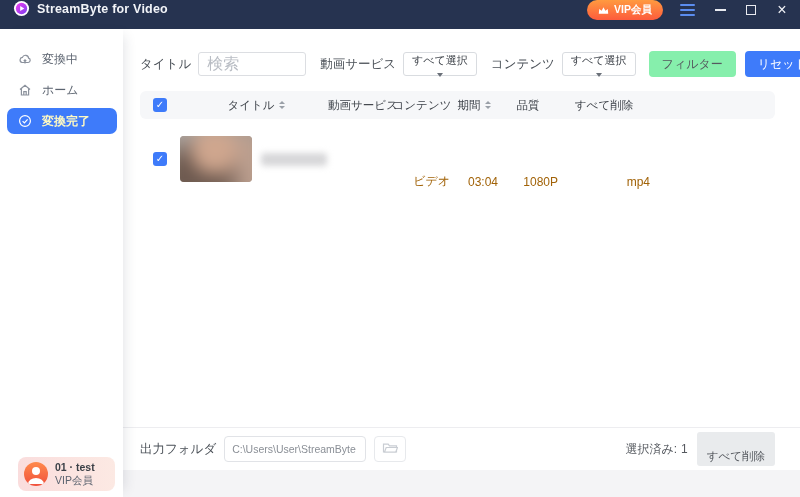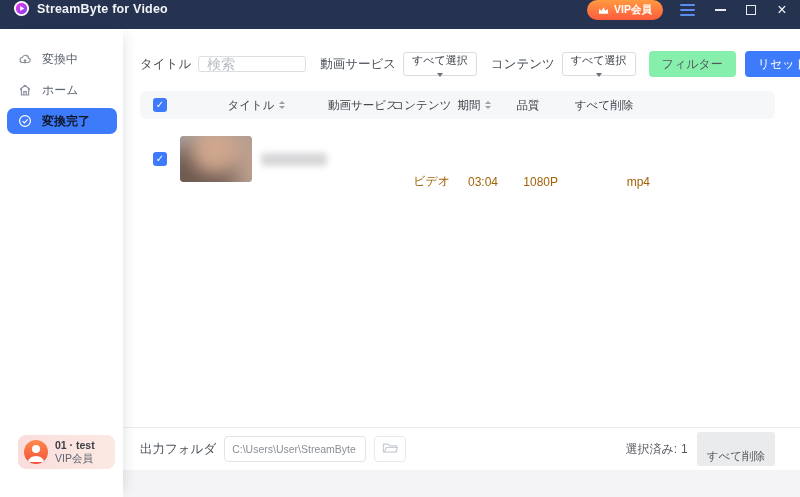--- a/index.html
+++ b/index.html
@@ -28,33 +28,33 @@
   .sidebar { width:123px; background:#ffffff; display:flex; flex-direction:column; position:relative; z-index:2;
              box-shadow:8px 0 12px -7px rgba(40,50,70,.14); }
   .main-col { flex:1; display:flex; flex-direction:column; background:#f4f4f6; min-width:0; }
   .main-panel { background:#fff; flex:1; display:flex; flex-direction:column; margin-bottom:27px; min-height:0; }
 
   
   .nav { margin-top:17px; display:flex; flex-direction:column; gap:5px; }
   .nav-item { display:flex; align-items:center; gap:10px; height:26px; margin:0 6px 0 7px; padding:0 0 0 11px;
               border-radius:7px; color:#5c6470; font-size:12px; cursor:pointer; }
   .nav-item .nv-icon { width:14px; height:14px; display:inline-flex; color:#8b919c; }
-  .nav-item.active { background:#3e7bfa; color:#0f172a; font-weight:bold; }
+  .nav-item.active { background:#3e7bfa; color:#fef9c3; font-weight:bold; }
   .nav-item.active .nv-icon { color:#fff; }
-  .user-card { margin:auto 8px 28px 18px; height:34px; border-radius:8px; background:linear-gradient(90deg,#fadddd,#fce9e3);
+  .user-card { margin:auto 8px 6px 18px; height:34px; border-radius:8px; background:linear-gradient(90deg,#fadddd,#fce9e3);
                display:flex; align-items:center; gap:7px; padding:0 6px; cursor:pointer; }
   .avatar { width:24px; height:24px; border-radius:50%; background:linear-gradient(180deg,#ff8a4c,#f0503c); display:flex; align-items:flex-end; justify-content:center; overflow:hidden; flex:0 0 auto; }
   .user-meta { display:flex; flex-direction:column; line-height:1.25; }
   .user-name { font-size:10.5px; font-weight:bold; color:#3a3f46; }
   .user-tier { font-size:10.5px; color:#5c6470; }
 
   
   .filter-bar { display:flex; align-items:center; padding:22px 25px 0 17px; flex:0 0 auto; }
   .f-label { font-size:12.5px; color:#4b5158; white-space:nowrap; }
-  .search-input { width:108px; height:16px; margin-left:7px; border:1px solid #dcdee2; border-radius:3px; padding:0 8px; font-size:14px; color:#333; outline:none; }
+  .search-input { width:108px; height:24px; margin-left:7px; border:1px solid #dcdee2; border-radius:3px; padding:0 8px; font-size:16px; color:#333; outline:none; }
   .search-input::placeholder { color:#b9bdc4; }
   .dd { display:inline-flex; align-items:center; gap:5px; height:24px; margin-left:7px; padding:0 8px; border:1px solid #d9dce0; border-radius:3px;
         background:#fff; font-size:11px; color:#3c4148; cursor:pointer; white-space:nowrap;flex-direction:column; }
   .chev { width:0; height:0; border-left:3.5px solid transparent; border-right:3.5px solid transparent; border-top:4px solid #6a7078; }
   .ml14 { margin-left:14px; }
   .btn-gray { height:26px; padding:0 13px; margin-left:13px; border:none; border-radius:4px; background:#86efac; color:#55595f; font-size:12px; cursor:pointer; white-space:nowrap; }
   .btn-blue { height:26px; padding:0 13px; margin-left:9px; border:none; border-radius:4px; background:#3e7bfa; color:#fff; font-size:12px; cursor:pointer; white-space:nowrap; }
 
   
   .grid-cols { display:grid; grid-template-columns:40px 152px 62px 56px 48px 60px 92px 1fr; align-items:center; }

